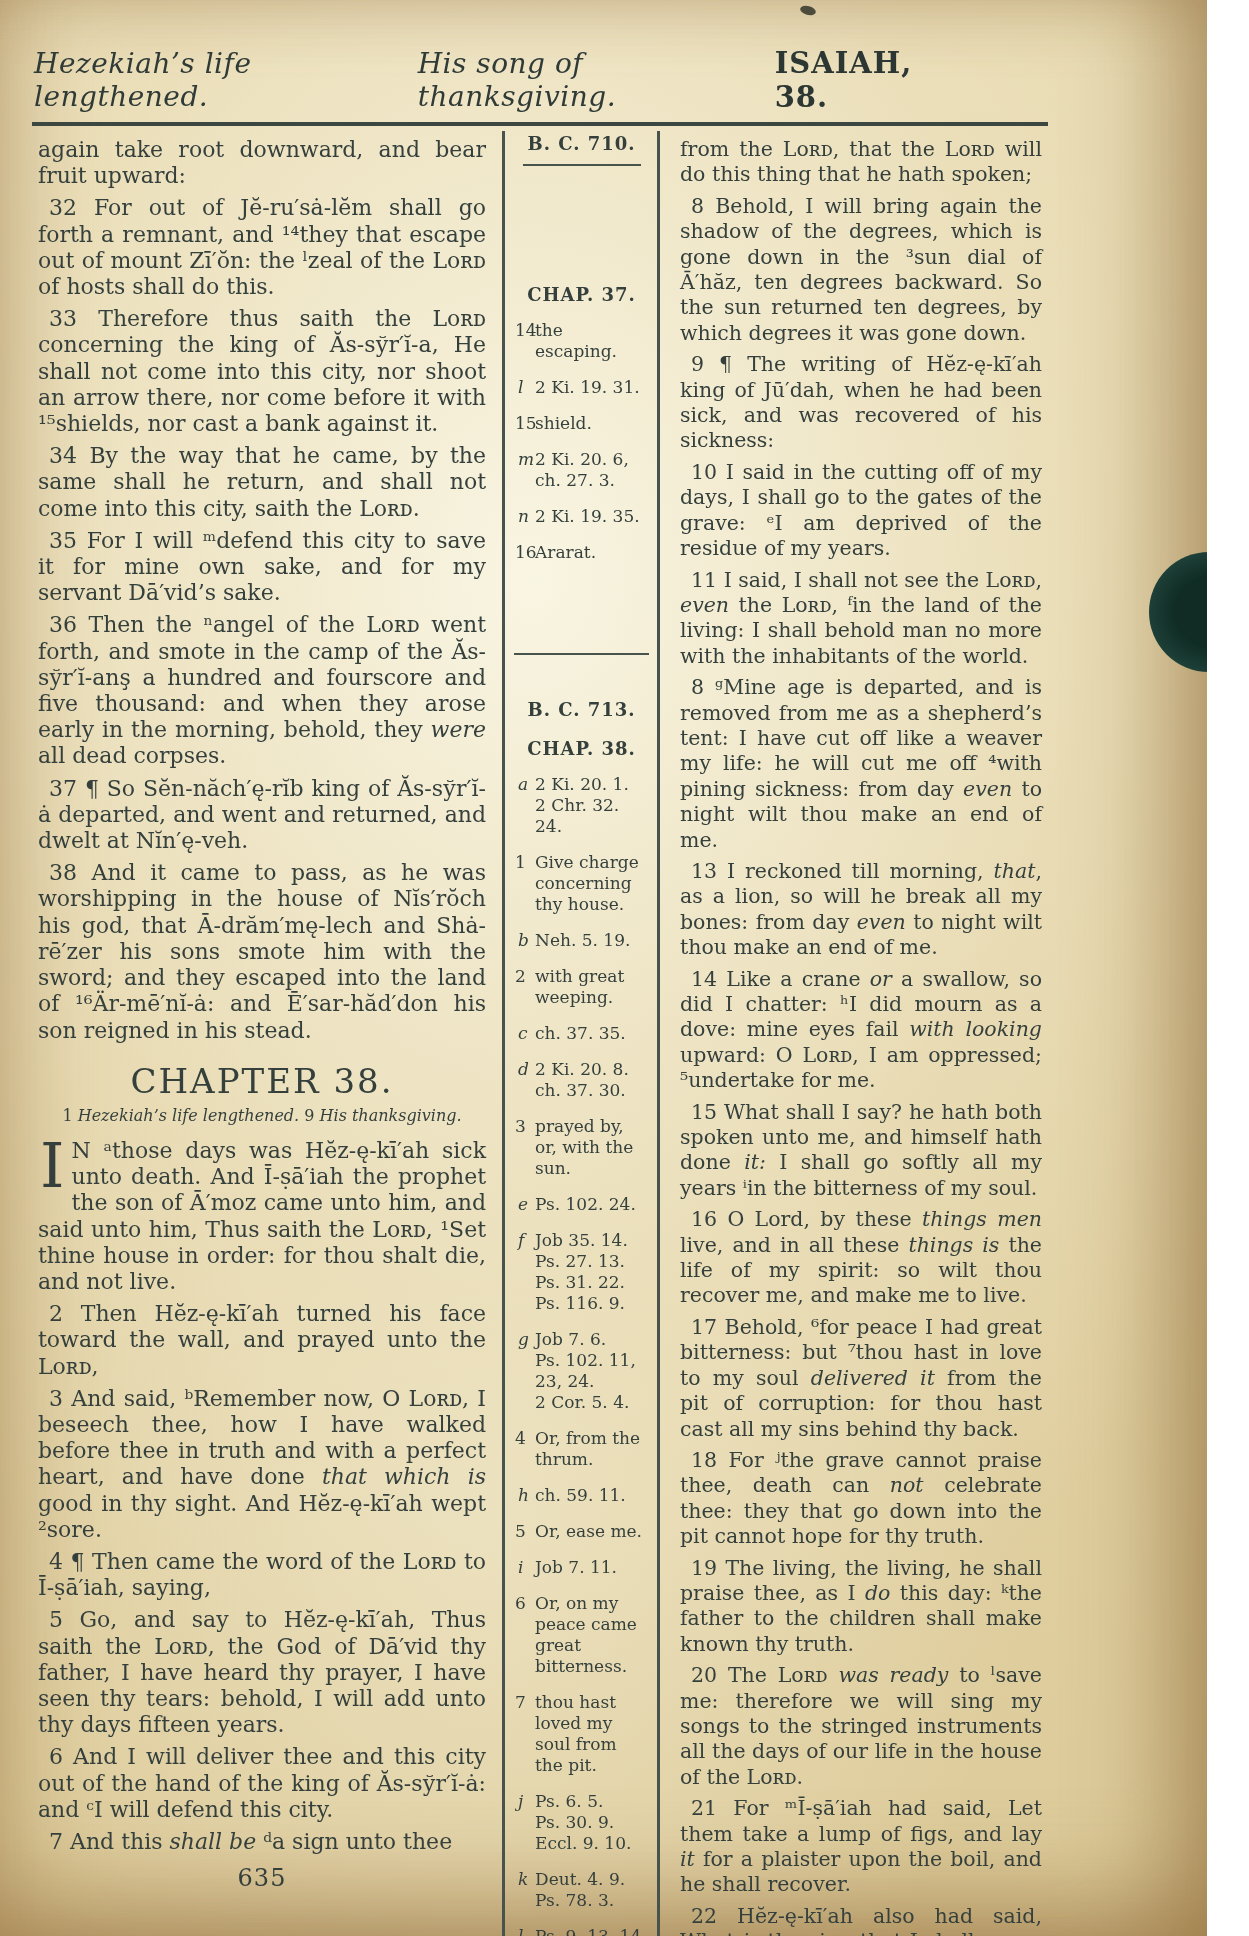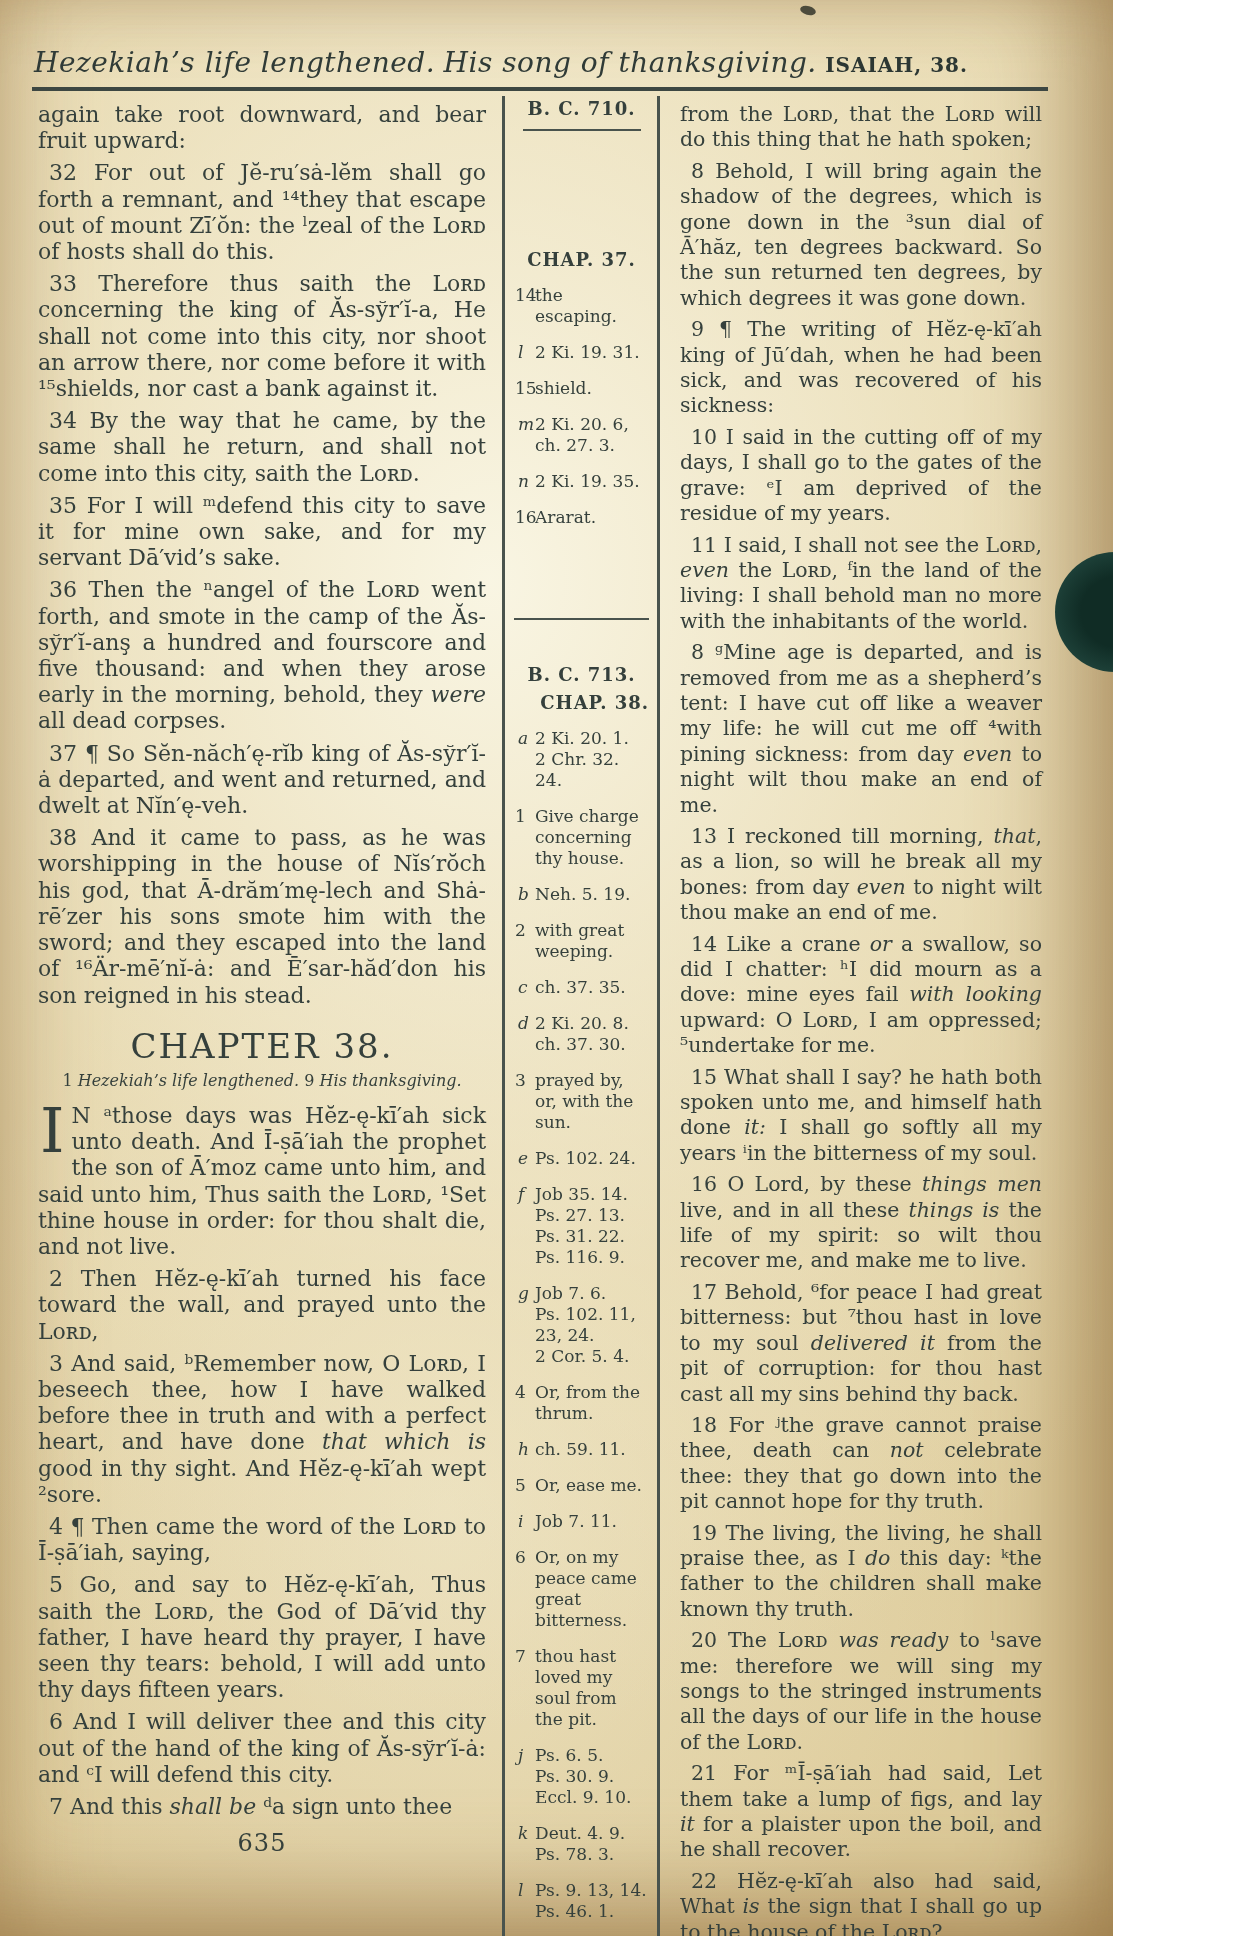--- a/index.html
+++ b/index.html
@@ -1,52 +1,52 @@
 <!DOCTYPE html>
 <html lang="en"><head>
 <meta charset="utf-8">
 <style>
   html,body{margin:0;padding:0;}
   .page{
-    position:relative;width:1113px;height:1936px;overflow:hidden;
+    position:relative;width:1207px;height:1936px;overflow:hidden;
     font-family:"DejaVu Serif","DejaVu Sans",serif;color:#35403c;
     background-color:#e7d9af;
     background-image:
       radial-gradient(ellipse 900px 1150px at 44% 30%, rgba(250,247,230,.95), rgba(240,230,198,.45) 62%, rgba(0,0,0,0) 100%),
       radial-gradient(ellipse 760px 900px at 40% 78%, rgba(245,239,214,.55), rgba(0,0,0,0) 72%),
       linear-gradient(#e7d9af,#ddcb9a);
     box-shadow:
       inset -75px -10px 95px -30px rgba(128,90,40,.45),
       inset 0 -75px 95px -32px rgba(140,100,50,.40),
       inset 55px 0 95px -42px rgba(150,112,60,.33),
       inset 0 42px 75px -42px rgba(162,127,75,.28);
   }
   .content{position:absolute;left:32px;top:46px;width:1016px;}
   .running-head{display:flex;justify-content:space-between;align-items:baseline;margin:0 2px 8px 2px;}
   .rh-i{font-style:italic;font-size:28px;letter-spacing:.5px;color:#303b37;}
-  .rh-title{font-size:20px;font-weight:bold;letter-spacing:1px;padding-right:78px;color:#2c3733;}
+  .rh-title{font-size:29px;font-weight:bold;letter-spacing:1px;padding-right:78px;color:#2c3733;}
   .header-rule{border-top:4px solid #3d4742;margin-bottom:5px;}
   .columns{display:flex;align-items:stretch;}
   .col-left{width:460px;font-size:22px;line-height:26.2px;text-align:justify;}
   .col-center{width:158px;margin-left:10px;border-left:3px solid #49534d;border-right:3px solid #49534d;
               padding:2px 8px 0 9px;box-sizing:border-box;font-size:17px;line-height:21px;}
   .col-right{flex:1;margin-left:14px;font-size:20.5px;line-height:25.4px;text-align:justify;}
   .v{margin:6px;text-indent:11px;hyphens:auto;}
   .v.cont{text-indent:0;}
   .chap-head{text-align:center;text-indent:0;font-size:34px;letter-spacing:2px;margin:24px 0 8px;}
   .chap-sum{text-align:center;text-indent:0;font-size:16px;line-height:20px;margin:12px 0 12px;}
   .dc{float:left;font-size:62px;line-height:50px;margin:3px 7px 0 2px;}
   .pageno{text-align:center;font-size:24px;letter-spacing:1px;margin-top:10px;text-indent:0;}
   .cc-bc{text-align:center;font-size:18px;font-weight:bold;letter-spacing:1px;}
   .cc-rule-short{width:118px;margin:10px auto 0;border-top:2.5px solid #49534d;}
   .cc-chap{text-align:center;font-size:18px;font-weight:bold;letter-spacing:1px;}
   .mt-chap37{margin-top:118px;}
   .cc-rule{border-top:2.5px solid #49534d;margin-top:90px;}
   .mt-bc{margin-top:44px;}
-  .mt-sm{margin-top:7px;text-align:right;}
+  .mt-sm{margin-top:18px;}
   .mt-first{margin-top:20px;}
   .ref{position:relative;padding-left:21px;margin-top:15px;}
   .ref .rm{position:absolute;left:1px;top:0;}
   .rm.it{font-style:italic;left:4px;}
   .tab{position:absolute;right:-6px;top:552px;width:64px;height:120px;
        border-radius:60px 0 0 60px;
        background:radial-gradient(ellipse at 100% 50%, #102c25 42%, #1d4038 72%, rgba(29,64,56,0) 100%);
        filter:blur(.6px);}
   .speck{position:absolute;left:800px;top:6px;width:16px;height:9px;border-radius:50%;
          background:#33352a;transform:rotate(15deg);opacity:.85;}

